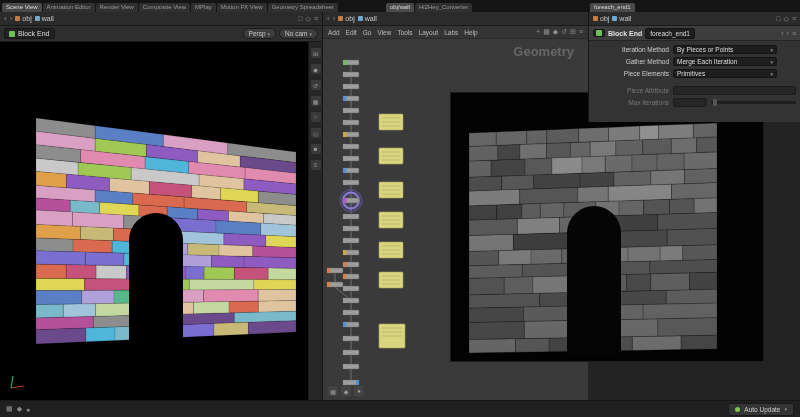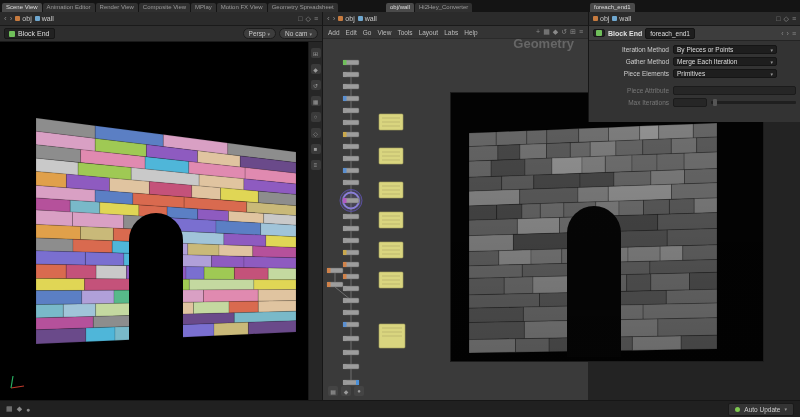--- a/index.html
+++ b/index.html
@@ -42,21 +42,21 @@
   .vp-tool{width:10px;height:10px;background:#3a3a3a;border-radius:2px;color:#9a9a9a;font-size:6px;
            display:flex;align-items:center;justify-content:center;}
   .axis-gizmo{position:absolute;left:8px;bottom:8px;}
   
   .net-pane{position:absolute;left:322px;top:26px;width:266px;height:374px;background:#3a3a3a;
             border-left:1px solid #161616;box-sizing:border-box;}
   .net-menubar{height:12px;background:#343434;display:flex;align-items:center;gap:6px;padding:0 5px;
                border-bottom:1px solid #2a2a2a;}
   .menu-item{font-size:6.5px;color:#bbb;}
   .net-menubar .spacer{flex:1;}
-  .watermark{position:absolute;right:14px;top:10px;font-size:13px;font-weight:bold;color:#8a8a8a;
+  .watermark{position:absolute;right:14px;top:18px;font-size:13px;font-weight:bold;color:#8a8a8a;
              opacity:.55;pointer-events:none;}
   .net-graph{position:absolute;left:0;top:12px;}
   .net-bottom-icons{position:absolute;left:5px;bottom:4px;display:flex;gap:3px;}
   .net-bottom-icons .vp-tool{background:#444;}
   
   .render-vp{position:absolute;left:450px;top:92px;width:314px;height:270px;background:#030303;
              border:1px solid #1c1c1c;box-sizing:border-box;z-index:5;}
   
   .right-filler{position:absolute;left:588px;top:122px;width:212px;height:278px;background:#232323;z-index:1;}
   .param-pane{position:absolute;left:588px;top:26px;width:212px;height:96px;background:#333;z-index:6;

